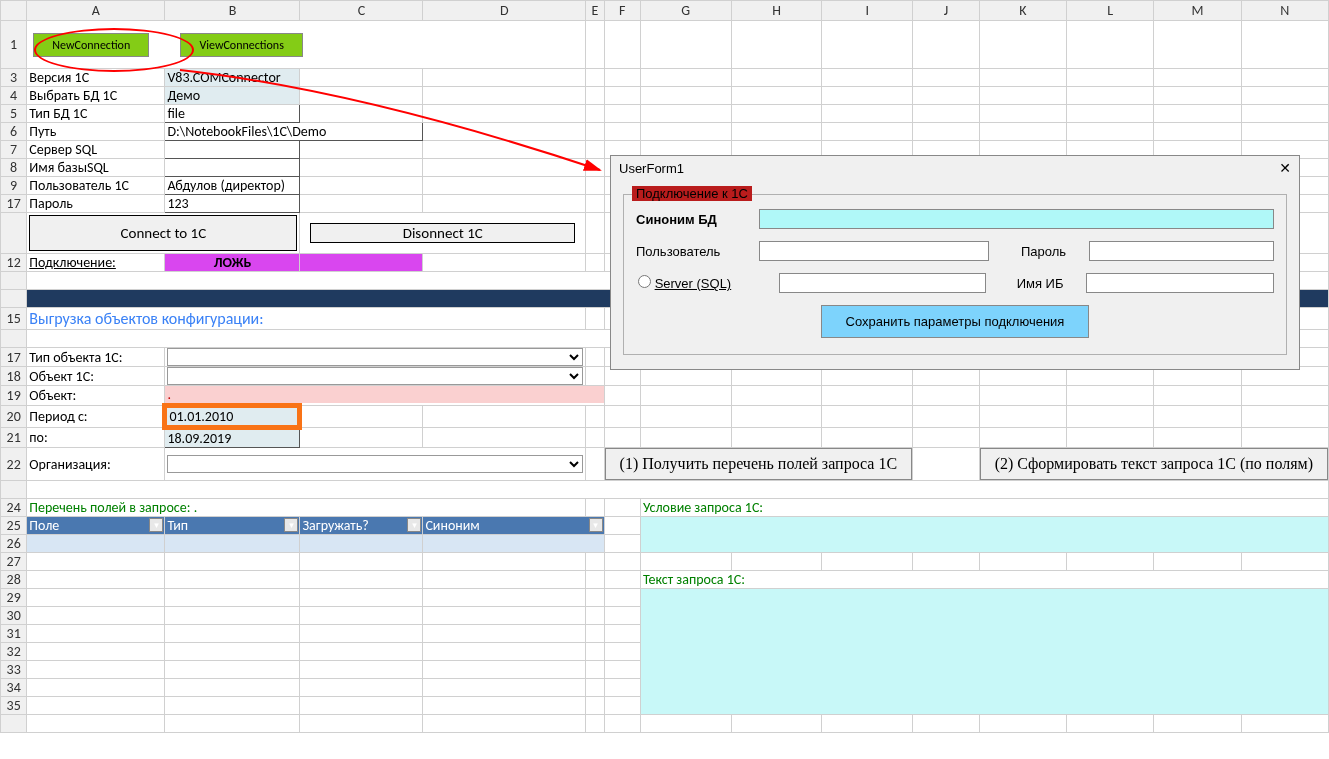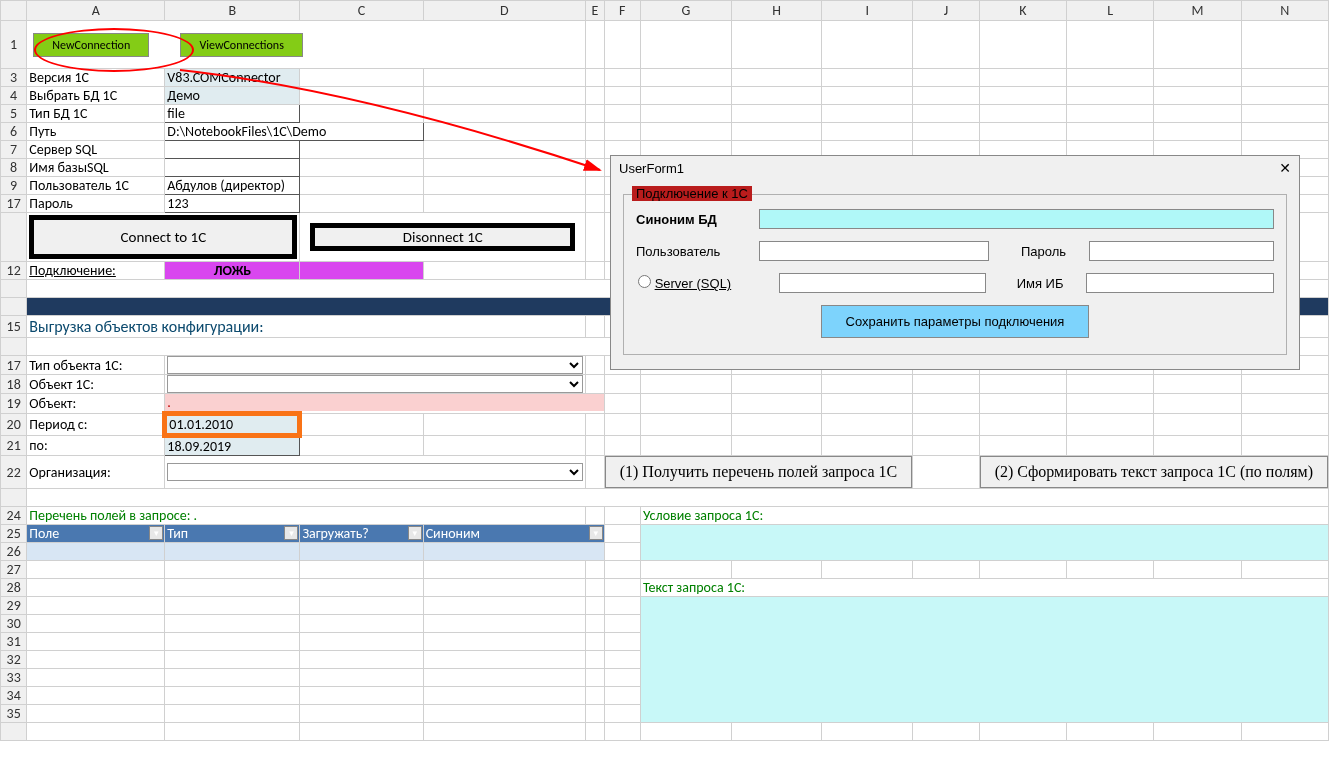--- a/index.html
+++ b/index.html
@@ -55,30 +55,30 @@
   font-size: 12px;
   cursor: pointer;
   font-family: inherit;
   text-align: center;
 }
 .btn-wide {
   display: block;
   width: 100%;
   height: 100%;
   background: #f0f0f0;
-  border: 5px solid #000000;
+  border: 1px solid #000000;
   font-size: 15px;
   cursor: pointer;
   font-family: inherit;
 }
 .cell-light { background: #e0ecf0; }
 .cell-pink { background: #d946ef; }
 .cell-pink2 { background: #fad0d0; }
 .row-header-dark { background: #1f3a5f; color: #fff; }
-.red-title { color: #0c4a6e; font-weight: bold; font-size: 16px; }
+.red-title { color: #3b82f6; font-weight: bold; font-size: 16px; }
 .green-bold { color: #008000; font-weight: bold; }
 .tbl-hdr { background: #4a78b0; color: #fff; position: relative; }
 .tbl-hdr-light { background: #c6daf0; position: relative; }
 .filter-drop {
   position: absolute;
   right: 1px; top: 1px;
   width: 14px; height: 14px;
   background: #e8e8e8;
   border: 1px solid #888;
   font-size: 9px;

